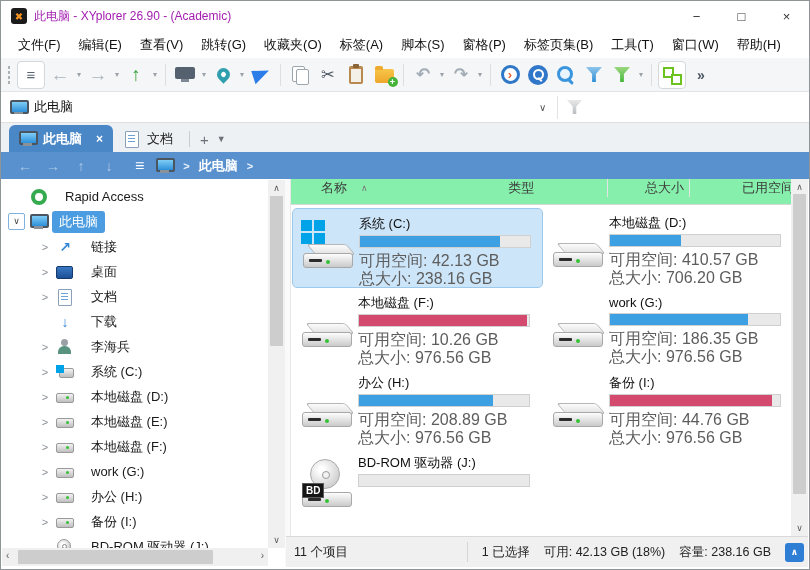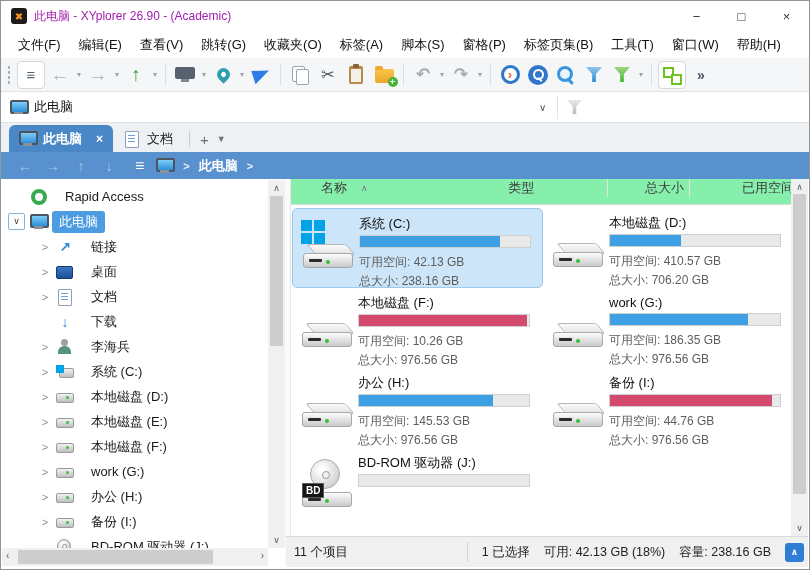--- a/index.html
+++ b/index.html
@@ -141,21 +141,21 @@
   .bigdrive .led { position:absolute; bottom:4px; left:23px; width:4px; height:4px; background:#35c135; border-radius:50%; }
   .winflag { position:absolute; left:-2px; top:-16px; width:24px; height:24px; display:grid; grid-template-columns:11px 11px; grid-template-rows:11px 11px; gap:2px; }
   .winflag b { background:#00a3e8; }
   .bigdisc { position:absolute; left:8px; top:-16px; width:30px; height:30px; border-radius:50%; background:radial-gradient(circle at 38% 35%,#ffffff 10%,#dedede 55%,#bdbdbd); border:1px solid #ababab; }
   .bigdisc::after { content:''; position:absolute; left:11px; top:11px; width:6px; height:6px; border-radius:50%; background:#f3f3f3; border:1px solid #9a9a9a; }
   .bdbadge { position:absolute; left:0px; top:8px; background:#151515; color:#fff; font-size:10px; font-weight:bold; padding:1px 3px; border:1px solid #5a5a5a; z-index:2; }
   .dtext { width:178px; }
   .dname { font-size:13px; color:#101010; height:18px; white-space:nowrap; }
   .dbar { display:block; width:172px; height:13px; background:#e9e9e9; border:1px solid #d0d0d0; margin:2px 0 4px 0; }
   .dbar i { display:block; height:100%; }
-  .dfree,.dtotal { font-size:12px; color:#5d5d5d; line-height:17px; white-space:nowrap; }
+  .dfree,.dtotal { font-size:16px; color:#5d5d5d; line-height:17px; white-space:nowrap; }
 
   
   .statusbar { position:absolute; left:285px; right:1px; top:535px; height:31px; background:#f0f0f0; border-top:1px solid #d9d9d9; display:flex; align-items:center; font-size:12.5px; color:#222; padding:0 4px 0 8px; }
   .st-right { margin-left:auto; display:flex; align-items:center; gap:14px; }
   .st-div { width:1px; height:20px; background:#d5d5d5; }
   .st-toggle { width:19px; height:19px; background:#2e7ed6; border-radius:3px; color:#fff; font-size:9px; display:flex; align-items:center; justify-content:center; font-weight:bold; }
 </style>
 </head>
 <body>
 
@@ -502,21 +502,21 @@
             <span class="body"></span>
             <span class="slot"></span>
             <span class="led"></span>
           </span>
         </span>
       <span class="dtext">
         <span class="dname">办公 (H:)</span>
         <span class="dbar">
             <i style="width: 78.6%; background-color: rgb(61, 160, 227);"></i>
           </span>
-        <span class="dfree">可用空间: 145.53 GB</span>
+        <span class="dfree">可用空间: 208.89 GB</span>
         <span class="dtotal">总大小: 976.56 GB</span>
       </span>
     </div>
 
     <div class="dcell">
       <span class="dicon">
           <span class="bigdrive">
             <span class="lid"></span>
             <span class="body"></span>
             <span class="slot"></span>

